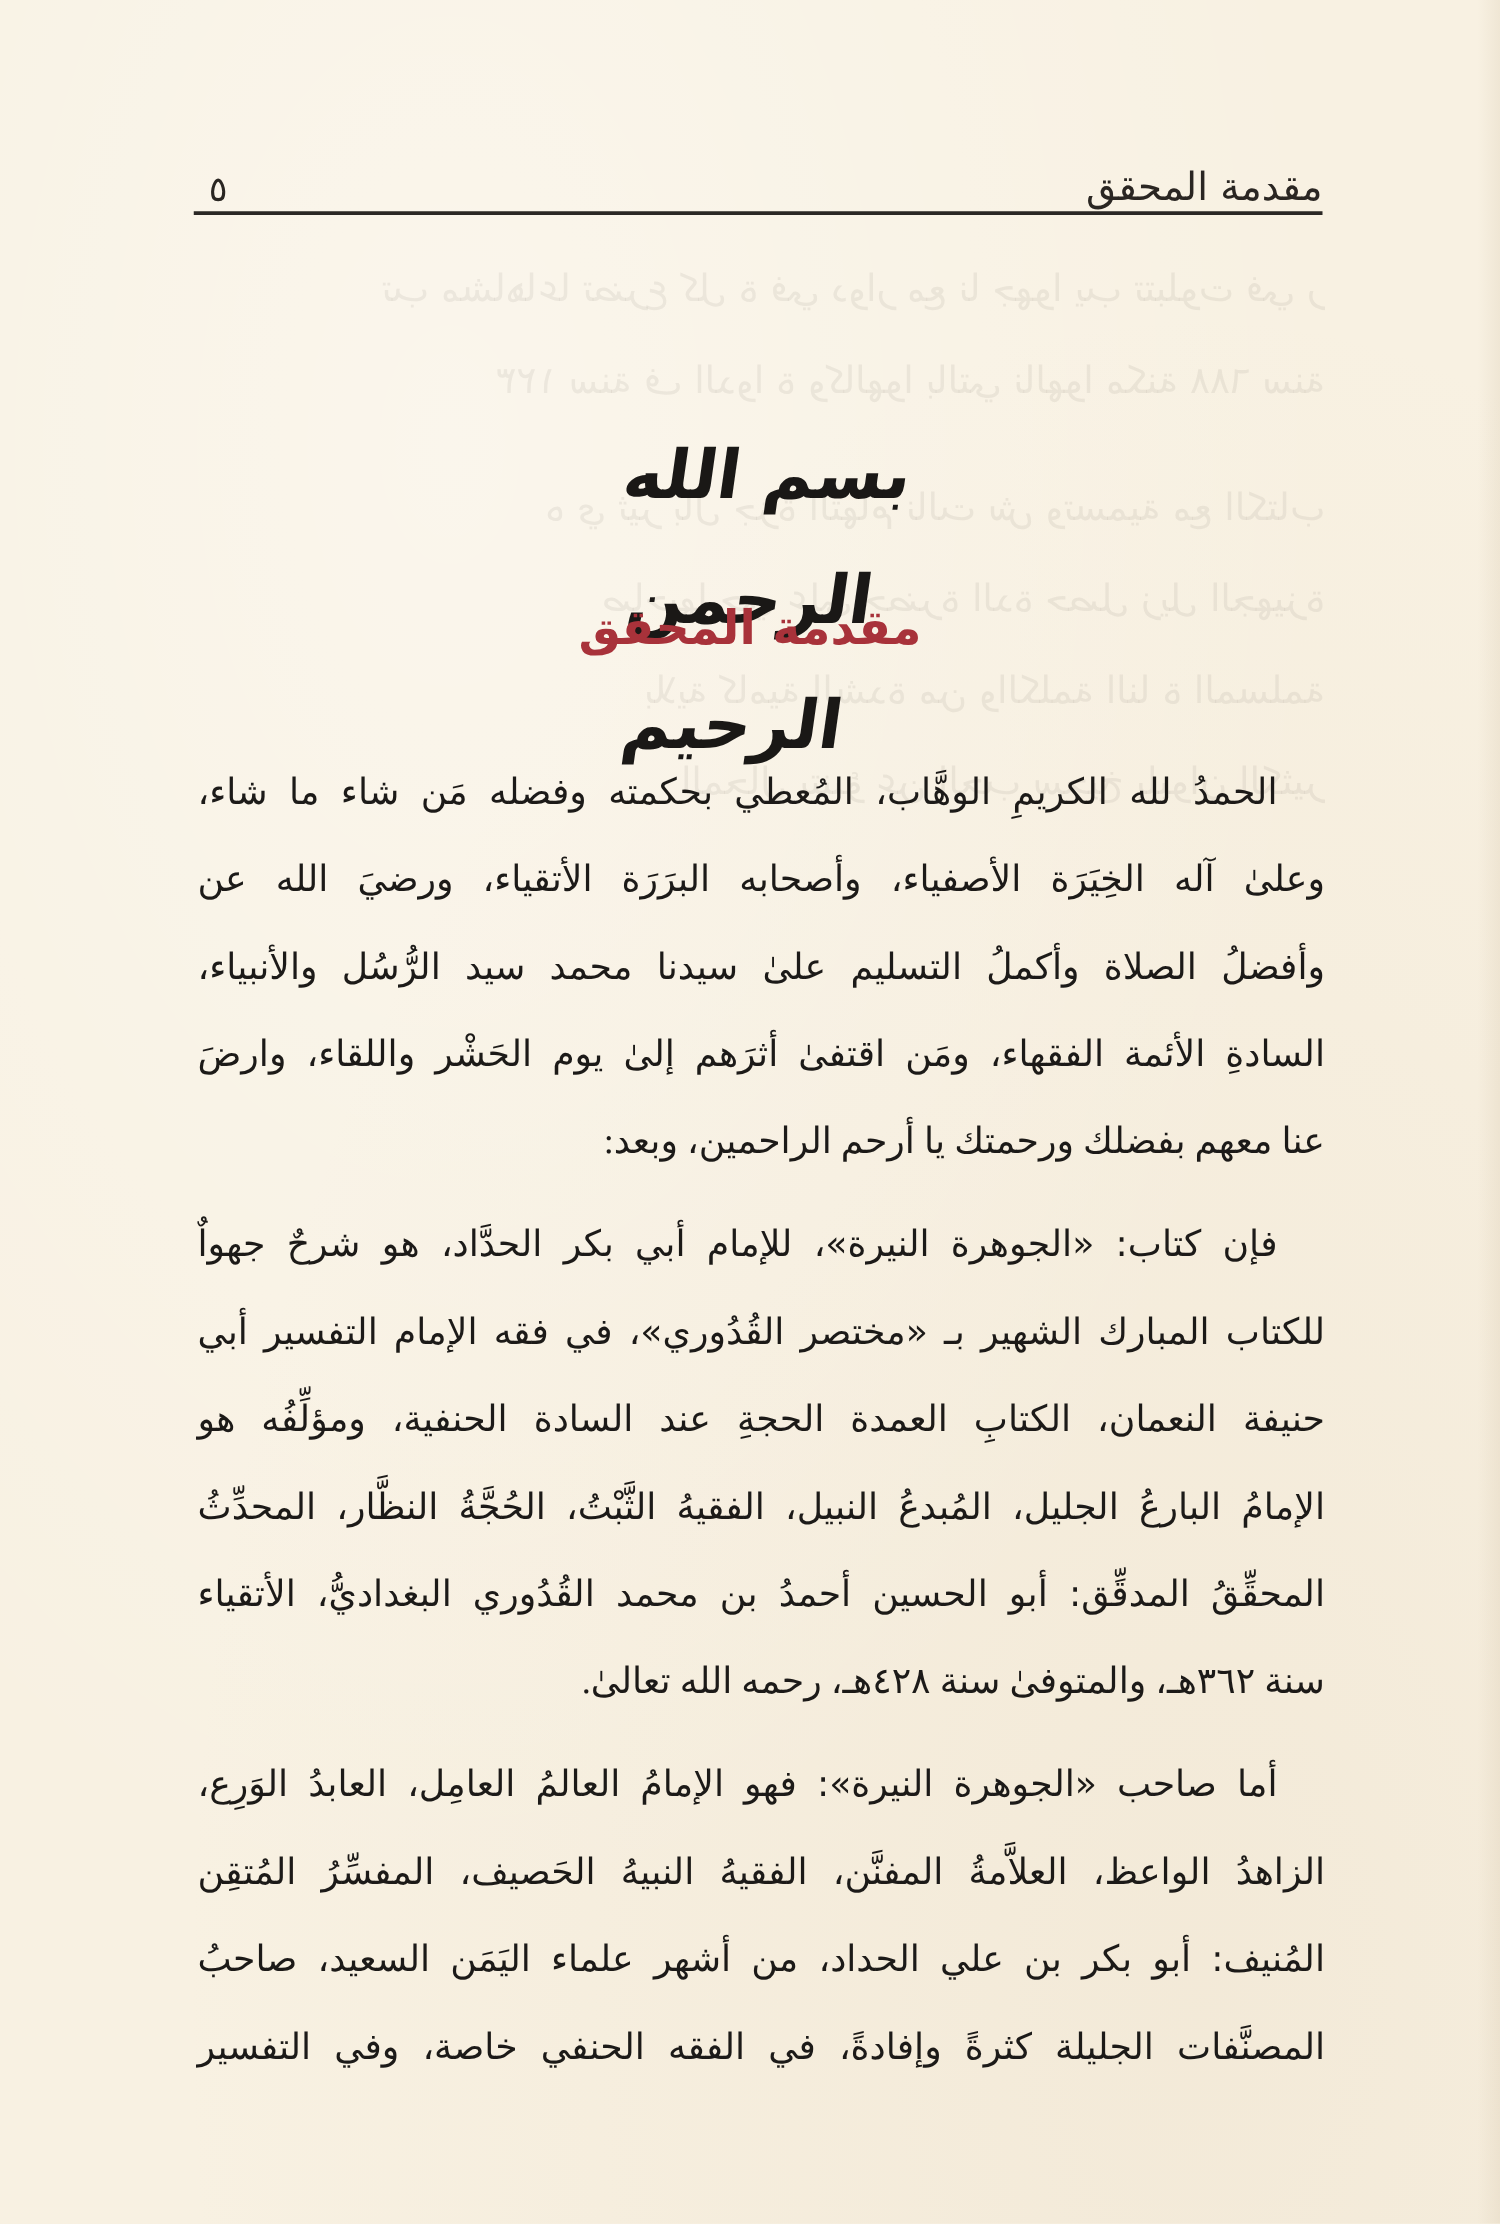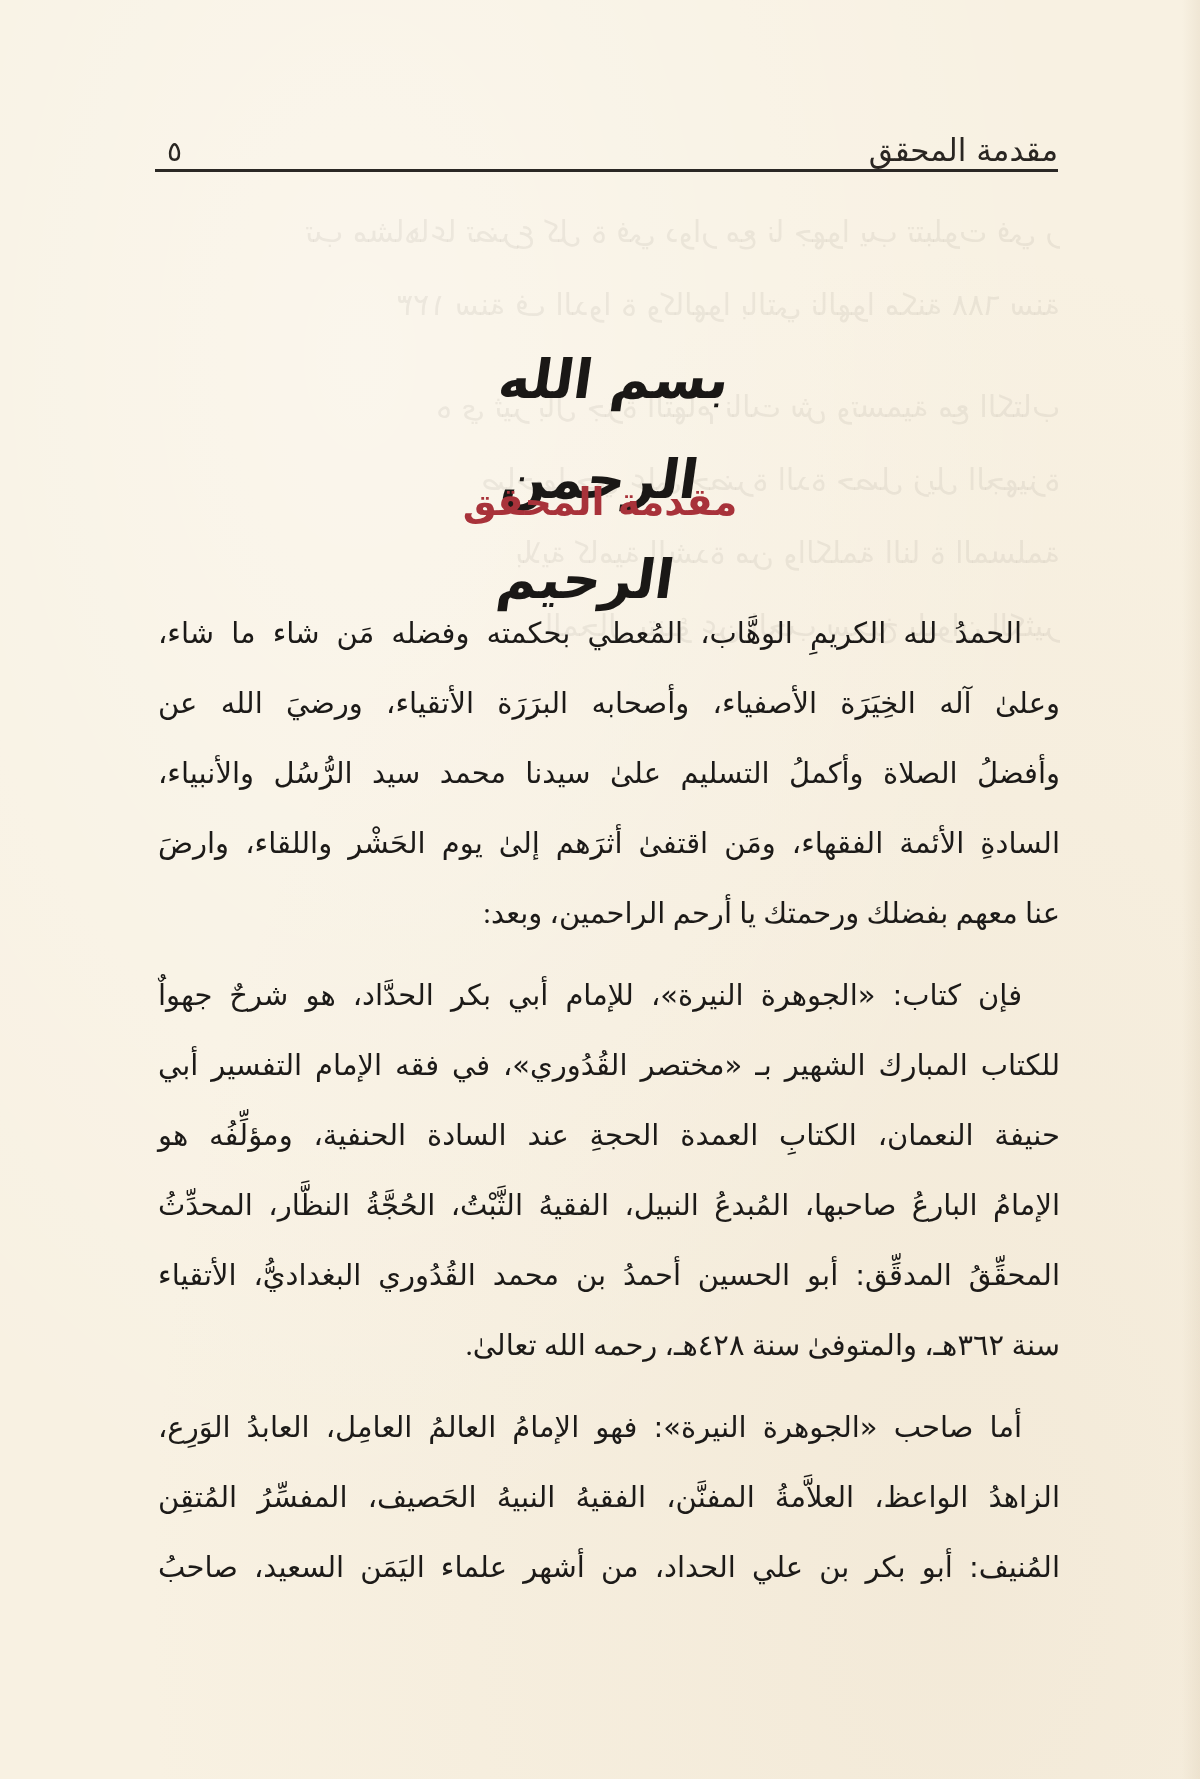--- a/index.html
+++ b/index.html
@@ -171,25 +171,26 @@
       <span class="line first">الحمدُ لله الكريمِ الوهَّاب، المُعطي بحكمته وفضله مَن شاء ما شاء،</span>
       <span class="line">وعلىٰ آله الخِيَرَة الأصفياء، وأصحابه البرَرَة الأتقياء، ورضيَ الله عن</span>
       <span class="line">وأفضلُ الصلاة وأكملُ التسليم علىٰ سيدنا محمد سيد الرُّسُل والأنبياء،</span>
       <span class="line">السادةِ الأئمة الفقهاء، ومَن اقتفىٰ أثرَهم إلىٰ يوم الحَشْر واللقاء، وارضَ</span>
       <span class="line last">عنا معهم بفضلك ورحمتك يا أرحم الراحمين، وبعد:</span>
     </div>
     <div class="para">
       <span class="line first">فإن كتاب: «الجوهرة النيرة»، للإمام أبي بكر الحدَّاد، هو شرحٌ جهواٌ</span>
       <span class="line">للكتاب المبارك الشهير بـ «مختصر القُدُوري»، في فقه الإمام التفسير أبي</span>
       <span class="line">حنيفة النعمان، الكتابِ العمدة الحجةِ عند السادة الحنفية، ومؤلِّفُه هو</span>
-      <span class="line">الإمامُ البارعُ صاحبها، المُبدعُ النبيل، الفقيهُ الثَّبْتُ، الحُجَّةُ النظَّار، المحدِّثُ</span>
+      <span class="line">الإمامُ البارعُ الجليل، المُبدعُ النبيل، الفقيهُ الثَّبْتُ، الحُجَّةُ النظَّار، المحدِّثُ</span>
       <span class="line">المحقِّقُ المدقِّق: أبو الحسين أحمدُ بن محمد القُدُوري البغداديُّ، الأتقياء</span>
       <span class="line last">سنة ٣٦٢هـ، والمتوفىٰ سنة ٤٢٨هـ، رحمه الله تعالىٰ.</span>
     </div>
     <div class="para">
       <span class="line first">أما صاحب «الجوهرة النيرة»: فهو الإمامُ العالمُ العامِل، العابدُ الوَرِع،</span>
       <span class="line">الزاهدُ الواعظ، العلاَّمةُ المفنَّن، الفقيهُ النبيهُ الحَصيف، المفسِّرُ المُتقِن</span>
       <span class="line">المُنيف: أبو بكر بن علي الحداد، من أشهر علماء اليَمَن السعيد، صاحبُ</span>
+      <span class="line">المصنَّفات الجليلة كثرةً وإفادةً، في الفقه الحنفي خاصة، وفي التفسير</span>
     </div>
   </div>
 
   <div class="gutter-shadow"></div>
 </div>
 
 </body></html>

